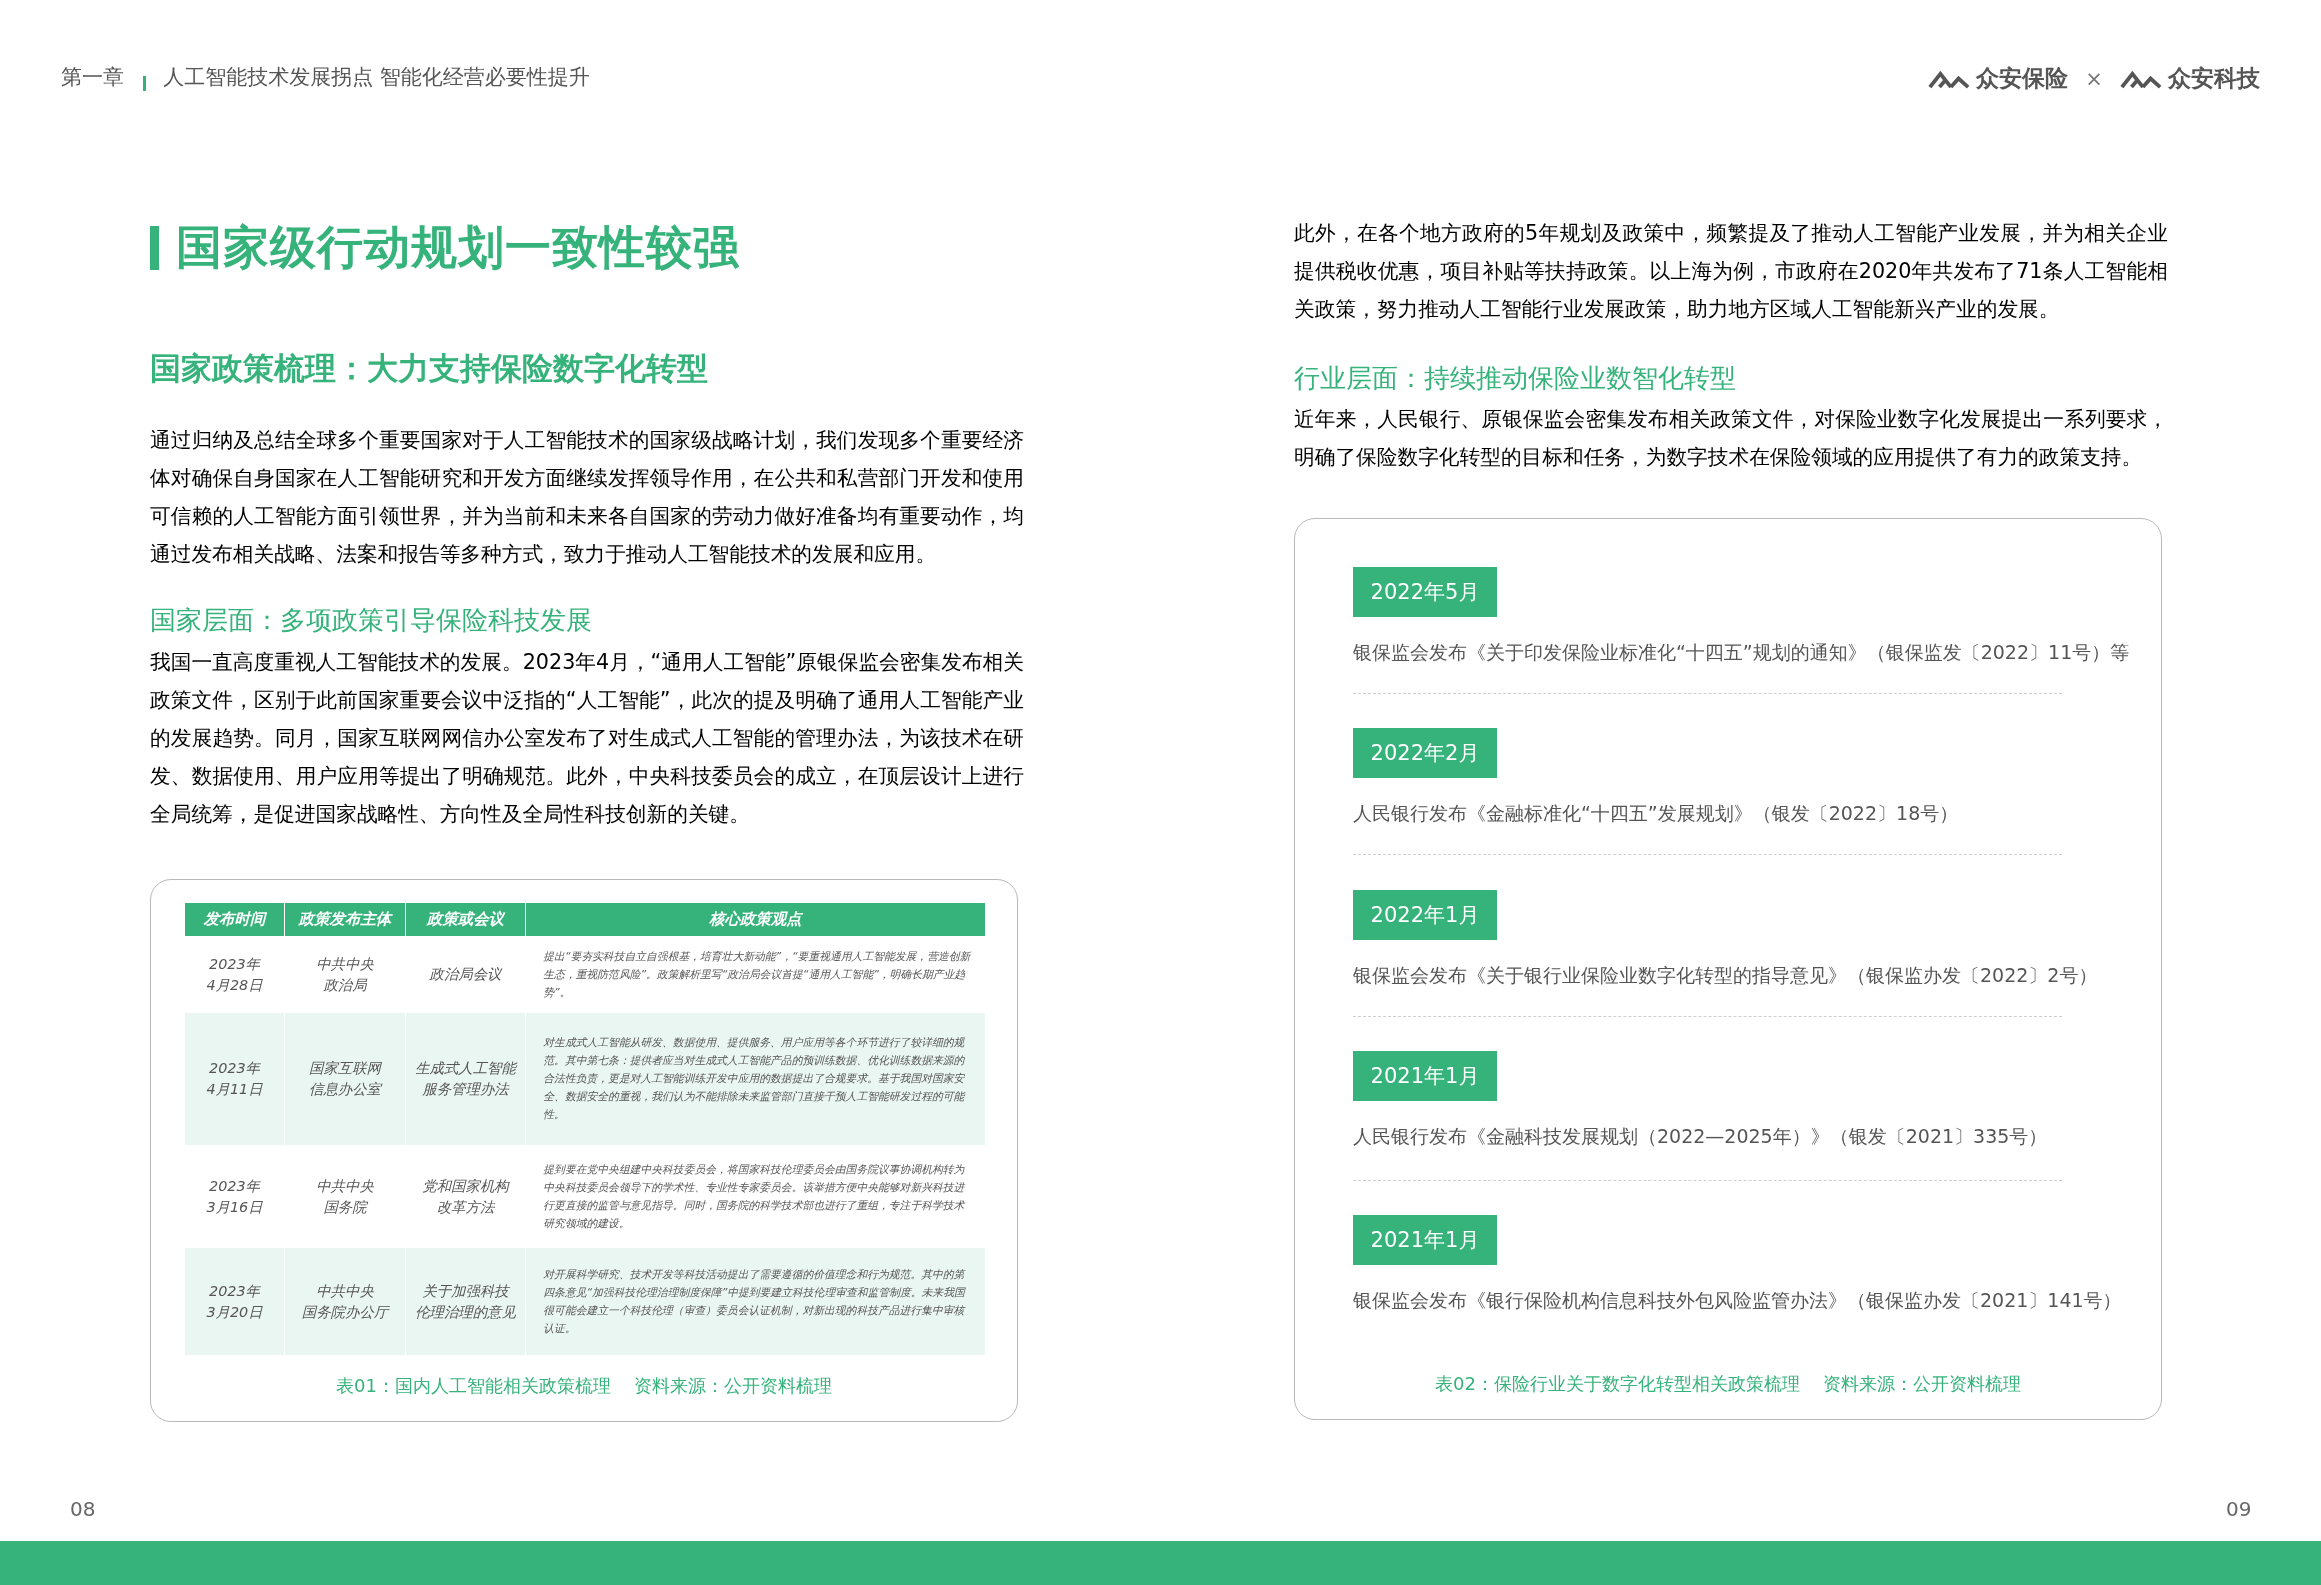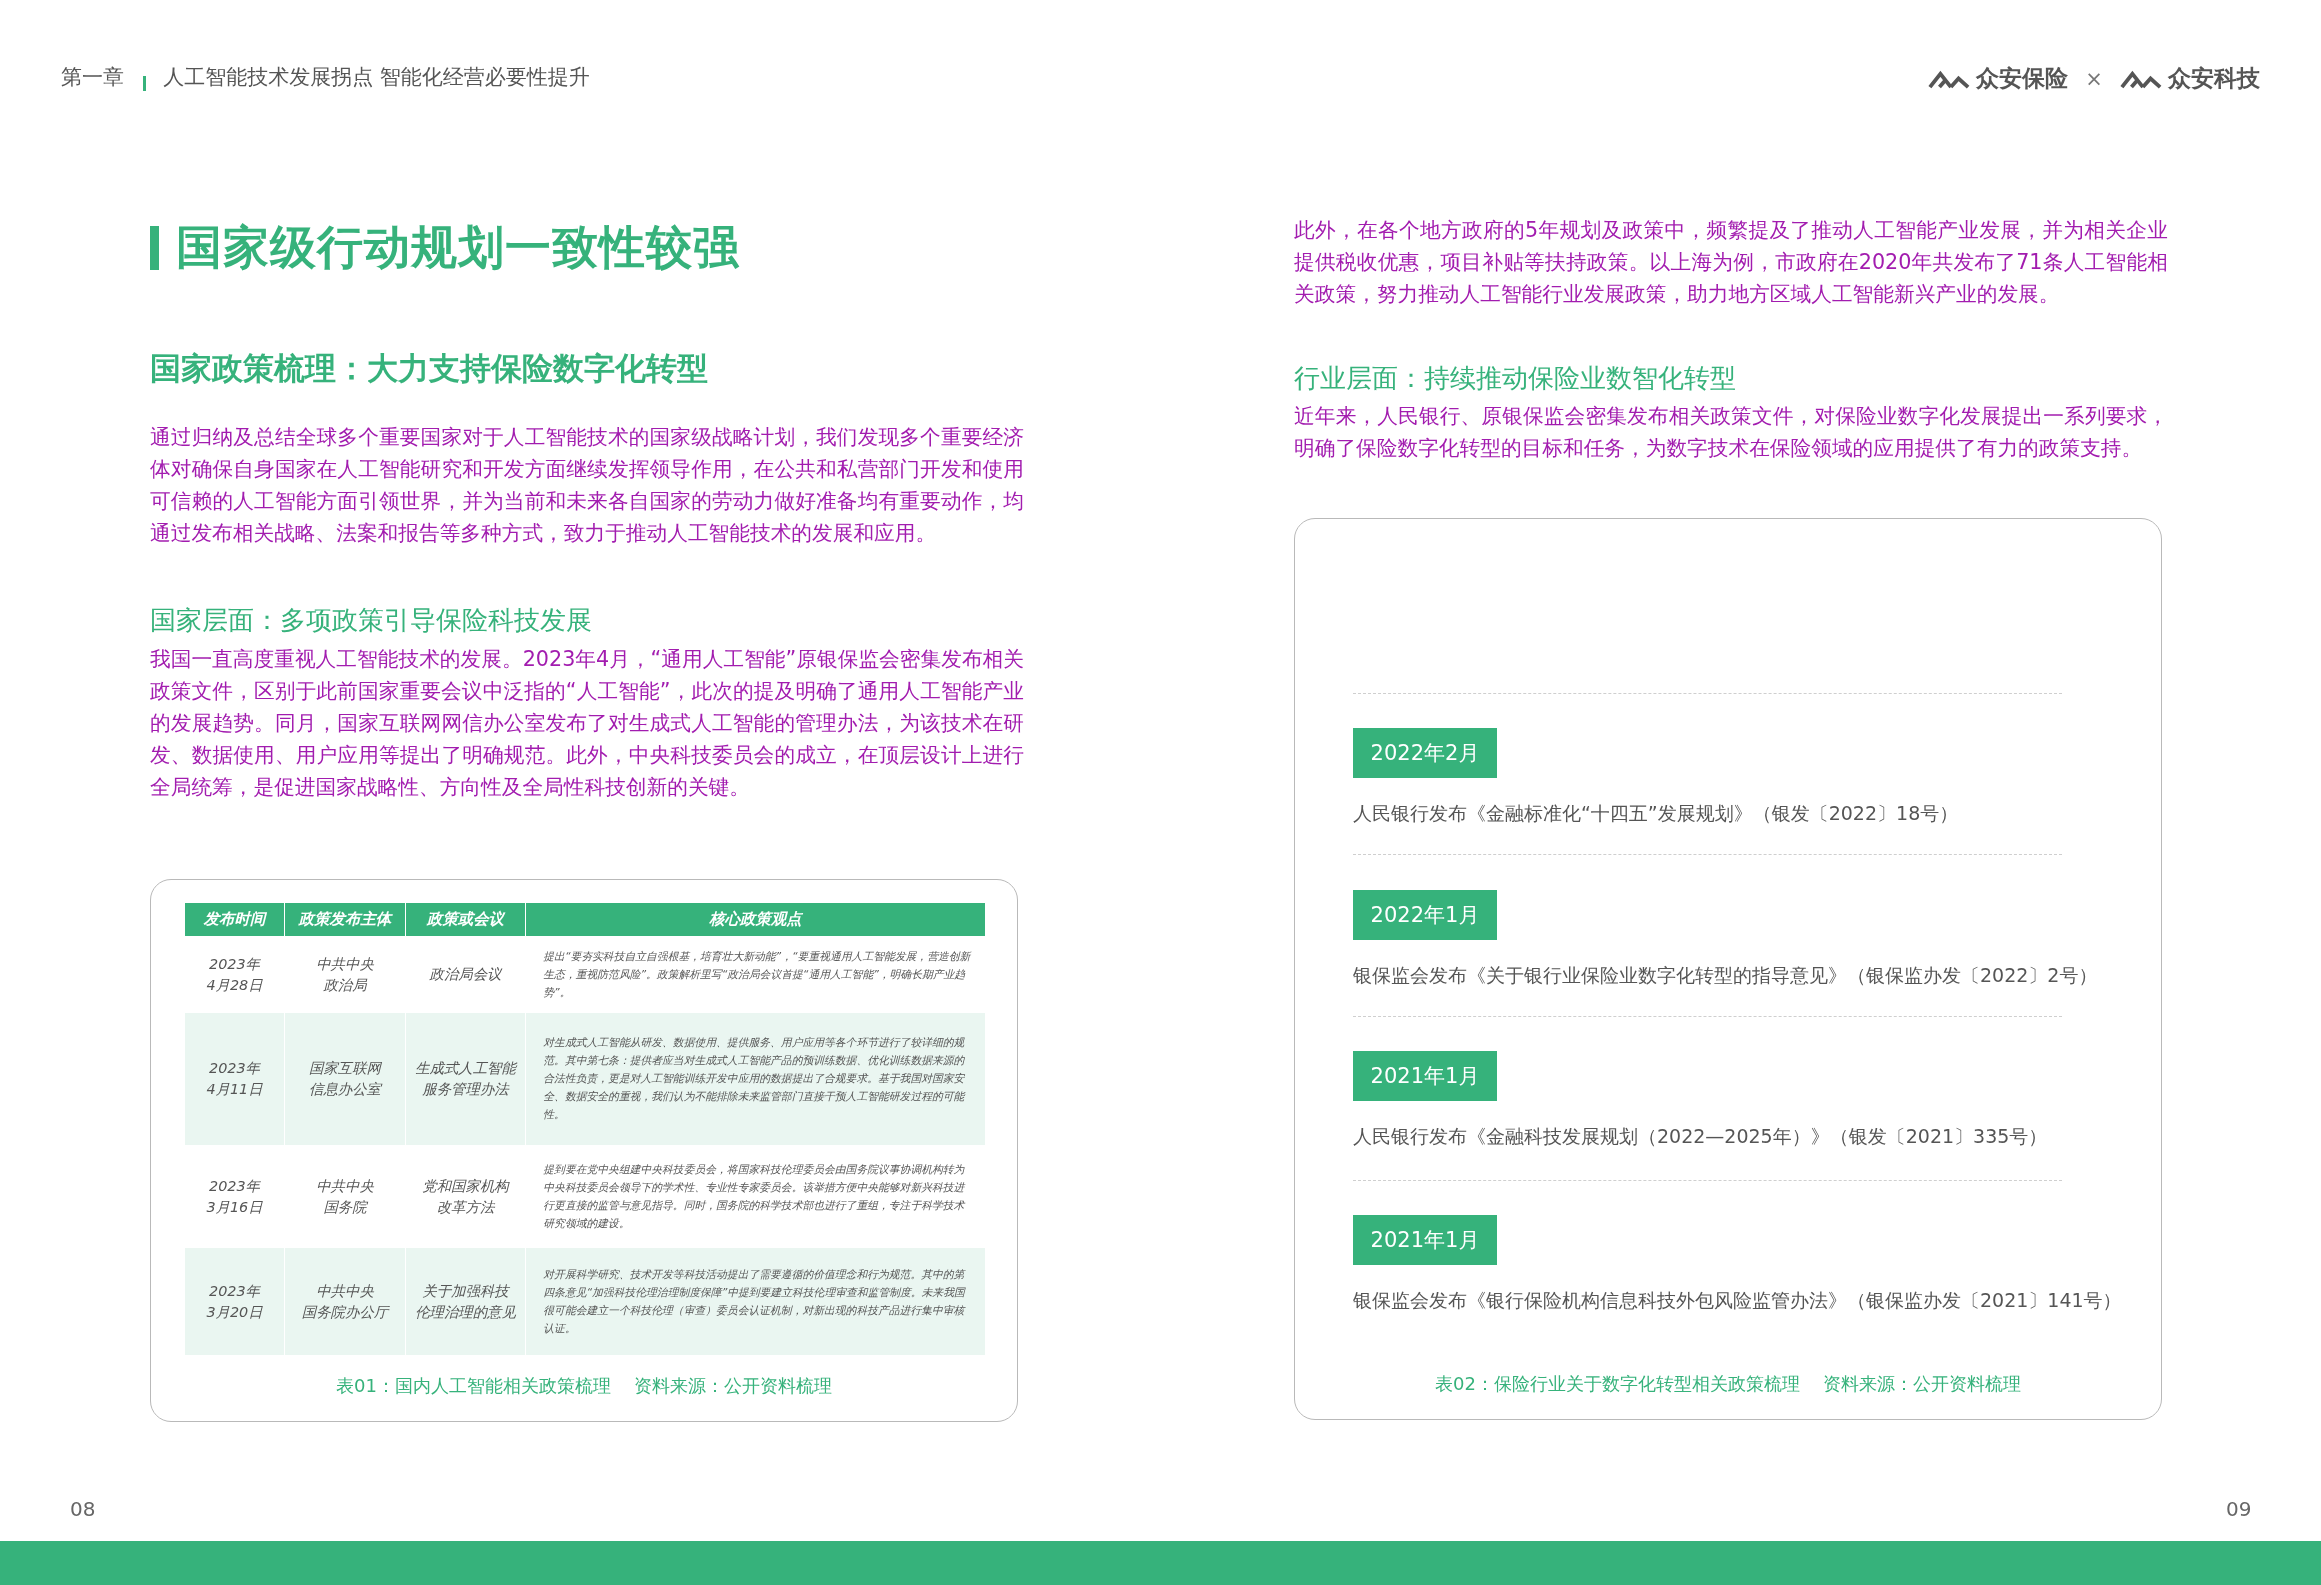--- a/index.html
+++ b/index.html
@@ -13,21 +13,21 @@
   .chapter .sep { display: inline-block; width: 2.9px; height: 15.4px; background: #36b27b; margin: 0 17.3px 0 19px; }
   .logos { right: 61px; top: 63px; display: flex; align-items: center; gap: 11.5px; color: #555; font-size: 23px; font-weight: bold; white-space: nowrap; }
   .logos .times { font-weight: normal; color: #777; font-size: 21px; margin: 0 5.8px; }
   .logos .logo { display: flex; align-items: center; gap: 5.8px; }
 
   
   .main-title { left: 150px; top: 217px; font-size: 46px; font-weight: bold; color: #36b27b; display: flex; align-items: center; white-space: nowrap; letter-spacing: 1px; }
   .main-title .bar { display: inline-block; width: 8.6px; height: 44px; background: #36b27b; margin-right: 17.3px; }
   .sub-title { left: 150px; top: 348px; font-size: 31px; font-weight: bold; color: #36b27b; white-space: nowrap; }
 
-  .para { font-size: 20.7px; line-height: 32px; color: #a21caf; text-align: justify; }
+  .para { font-size: 20.7px; line-height: 38px; color: #000000; text-align: justify; }
   .p1 { left: 150px; top: 421px; width: 874px; }
   .sec-head { font-size: 26px; color: #36b27b; white-space: nowrap; }
   .h2a { left: 150px; top: 603px; }
   .p2 { left: 150px; top: 643px; width: 874px; }
 
   
   .box { border: 1.4px solid #b9b9b9; border-radius: 21px; background: #fff; }
   .box-left { left: 150px; top: 879px; width: 868px; height: 543px; }
   .tbl { position: absolute; left: 33px; top: 23px; width: 802px; border-collapse: separate; border-spacing: 1.9px 0; font-style: italic; }
   .tbl th { background: #36b27b; color: #fff; font-size: 15.4px; font-weight: bold; height: 33px; text-align: center; }
@@ -173,20 +173,24 @@
     </tbody>
   </table>
   <div class="caption">表01：国内人工智能相关政策梳理    资料来源：公开资料梳理</div>
 </div>
 
 <div class="abs para p3">此外，在各个地方政府的5年规划及政策中，频繁提及了推动人工智能产业发展，并为相关企业提供税收优惠，项目补贴等扶持政策。以上海为例，市政府在2020年共发布了71条人工智能相关政策，努力推动人工智能行业发展政策，助力地方区域人工智能新兴产业的发展。</div>
 <div class="abs sec-head h2b">行业层面：持续推动保险业数智化转型</div>
 <div class="abs para p4">近年来，人民银行、原银保监会密集发布相关政策文件，对保险业数字化发展提出一系列要求，明确了保险数字化转型的目标和任务，为数字技术在保险领域的应用提供了有力的政策支持。</div>
 
 <div class="abs box box-right">
+  <div class="tl-item" style="top:48px">
+    <span class="tl-tag">2022年5月</span>
+    <div class="tl-text">银保监会发布《关于印发保险业标准化“十四五”规划的通知》（银保监发〔2022〕11号）等</div>
+  </div>
   <div class="tl-dash" style="top:174px"></div>
 
   <div class="tl-item" style="top:209px">
     <span class="tl-tag">2022年2月</span>
     <div class="tl-text">人民银行发布《金融标准化“十四五”发展规划》（银发〔2022〕18号）</div>
   </div>
   <div class="tl-dash" style="top:335px"></div>
 
   <div class="tl-item" style="top:371px">
     <span class="tl-tag">2022年1月</span>

